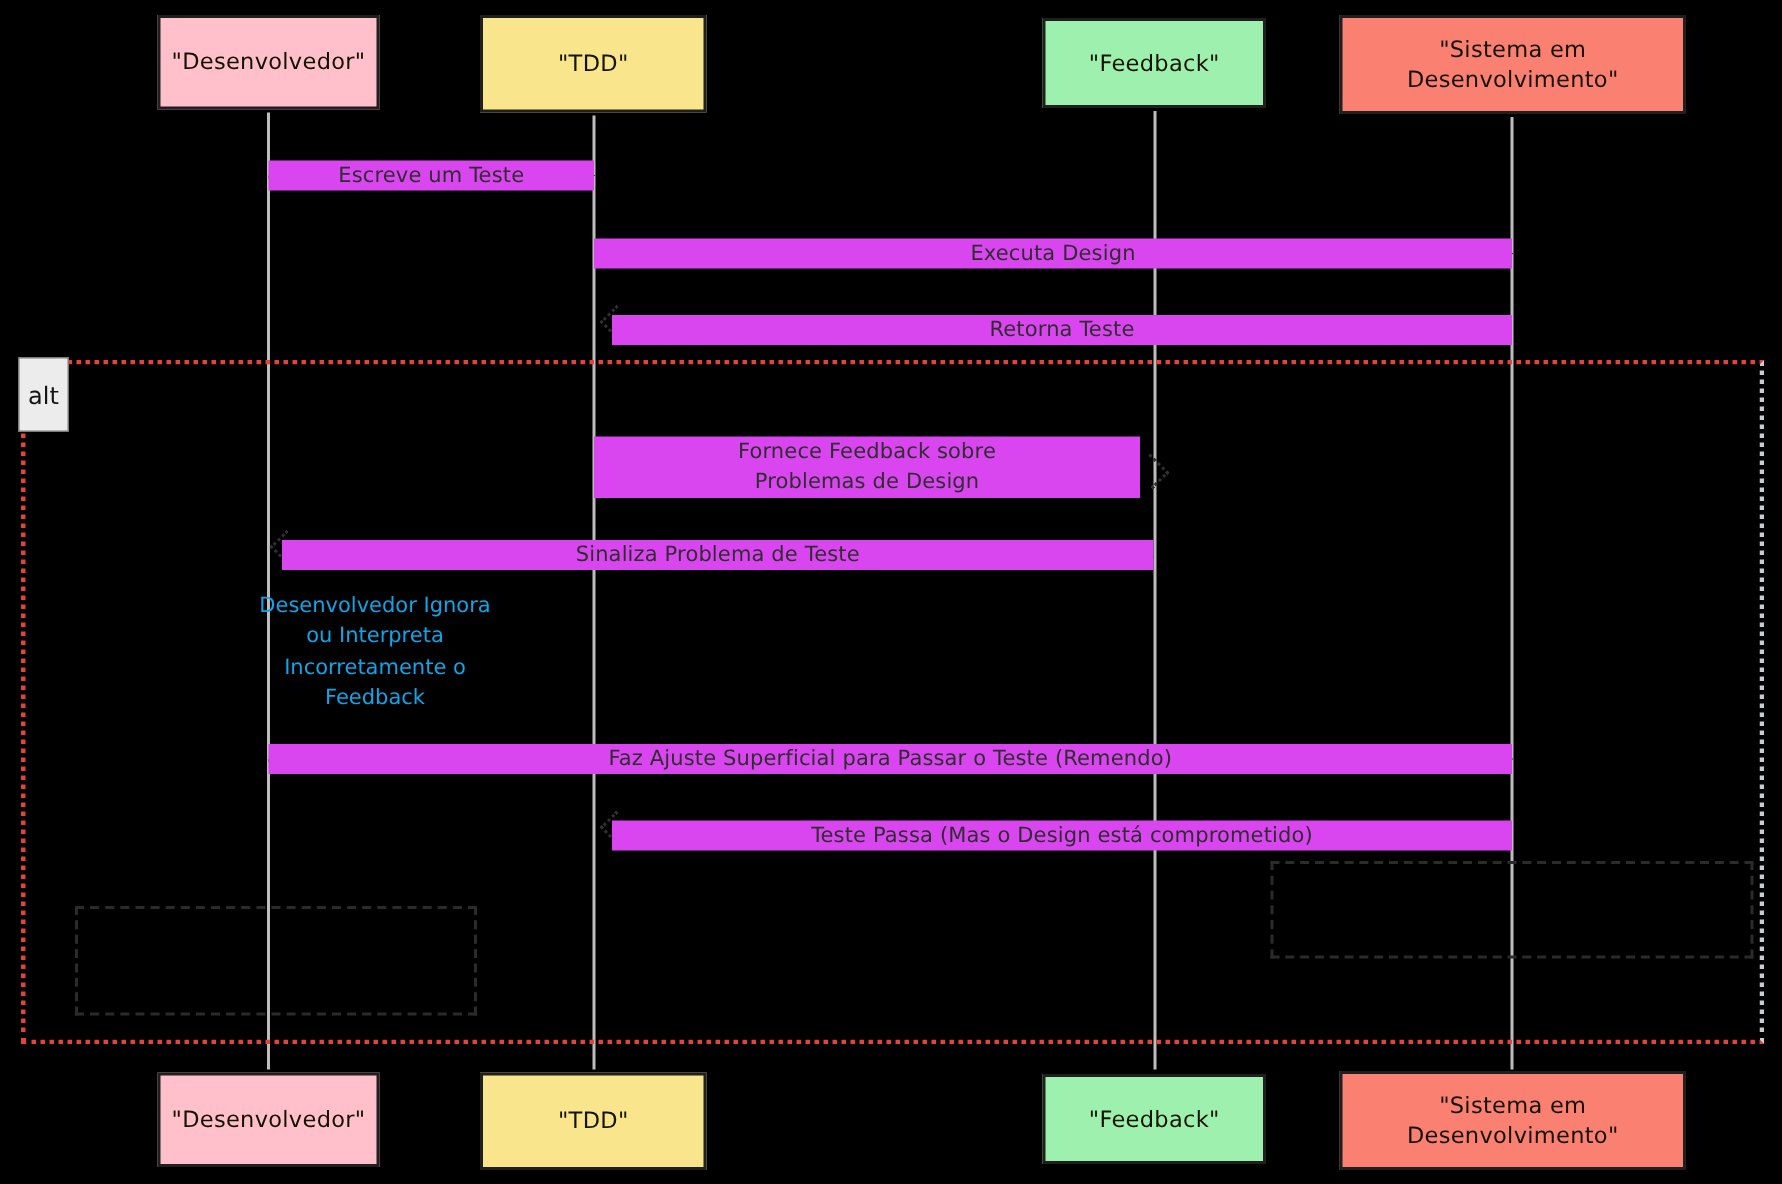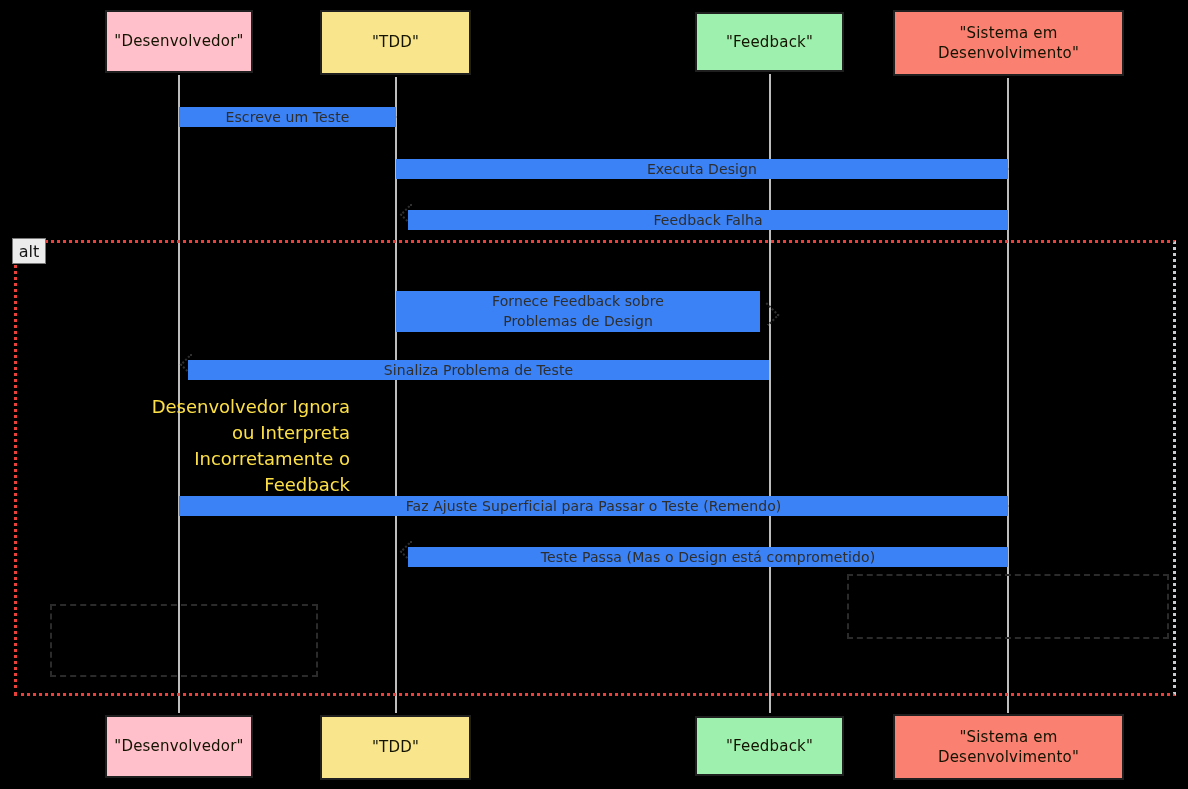--- a/index.html
+++ b/index.html
@@ -83,21 +83,21 @@
     position: absolute;
     left: 0;
     width: 100%;
     text-align: center;
     color: #2e2e2e;
     font-family: "DejaVu Sans", sans-serif;
     font-size: 14px;
     line-height: 1.45;
     letter-spacing: .1px;
     white-space: pre-line;
-    background: #3b82f6;
+    background: #d946ef;
     padding: 0 2px;
     box-sizing: border-box;
   }
   .msg .label.one  { top: -10px; }
   .msg .label.two  { top: -28px; }
   
   .alt-frag {
     position: absolute;
     box-sizing: border-box;
     border-top: 3px dotted #e8403a;
@@ -128,40 +128,40 @@
     font-size: 13px;
     display: flex;
     align-items: center;
     justify-content: center;
     text-align: center;
     white-space: pre-line;
     line-height: 1.4;
   }
   .note-text {
     position: absolute;
-    color: #fde047;
-    font-family: "DejaVu Sans", sans-serif;
-    font-size: 18px;
+    color: #0ea5e9;
+    font-family: "DejaVu Sans", sans-serif;
+    font-size: 14px;
     line-height: 1.45;
-    text-align: right;
+    text-align: center;
     white-space: pre-line;
   }
 </style>
 </head>
 <body>
 
 <div id="canvas">
 
   <div class="lifeline" style="left:178px; top:73px; height:640px;"></div>
   <div class="lifeline" style="left:395px; top:76px; height:637px;"></div>
   <div class="lifeline" style="left:769px; top:73px; height:640px;"></div>
   <div class="lifeline" style="left:1007px; top:76px; height:637px;"></div>
 
   <div class="alt-frag" style="left:14px; top:240px; width:1162px; height:456px;"></div>
-  <div class="alt-tag" style="left:12px; top:238px; width:34px; height:26px;">
+  <div class="alt-tag" style="left:12px; top:238px; width:34px; height:50px;">
     <span>alt</span>
   </div>
 
   <div class="actor-box" style="left:105px; top:10px; width:148px; height:63px; background:#ffc0cb;">
     <span>"Desenvolvedor"</span>
   </div>
   <div class="actor-box" style="left:320px; top:10px; width:151px; height:65px; background:#f8e58c;">
     <span>"TDD"</span>
   </div>
   <div class="actor-box" style="left:695px; top:12px; width:149px; height:60px; background:#9ef0ae;">
@@ -194,21 +194,21 @@
 
   <div class="msg solid" style="left:396px; top:169px; width:612px;">
     <div class="line"></div>
     <div class="head right"></div>
     <div class="label one">Executa Design</div>
   </div>
 
   <div class="msg dotted" style="left:408px; top:220px; width:600px;">
     <div class="line"></div>
     <div class="head openleft"></div>
-    <div class="label one">Feedback Falha</div>
+    <div class="label one">Retorna Teste</div>
   </div>
 
   <div class="msg dotted" style="left:396px; top:319px; width:364px;">
     <div class="line"></div>
     <div class="head openleft" style="left:auto; right:-2px; transform:rotate(135deg); transform-origin:100% 50%;"></div>
     <div class="label two">Fornece Feedback sobre
 Problemas de Design</div>
   </div>
 
   <div class="msg dotted" style="left:188px; top:370px; width:581px;">

